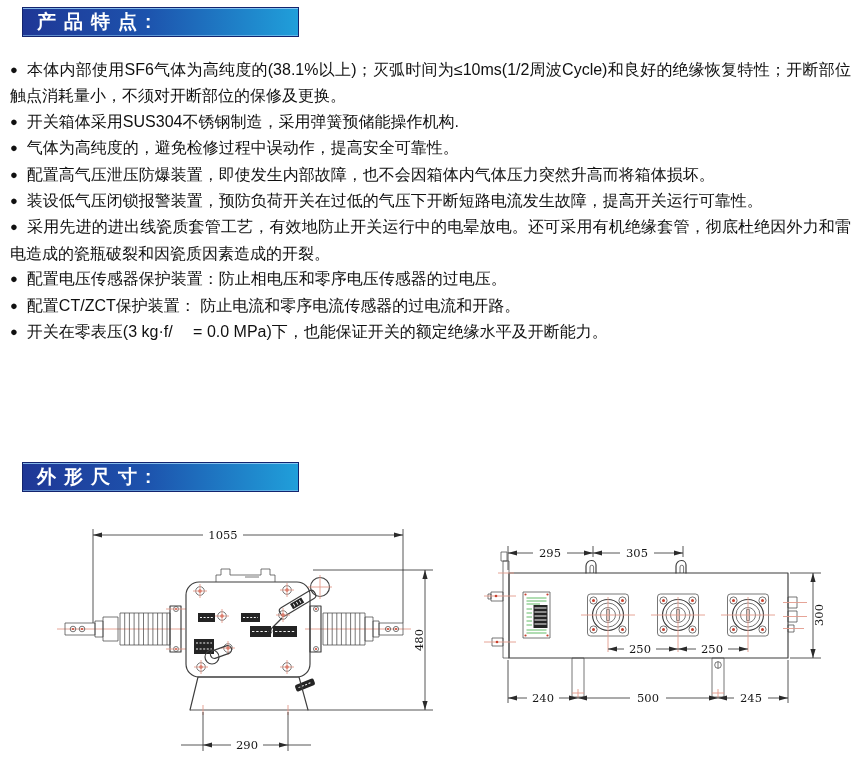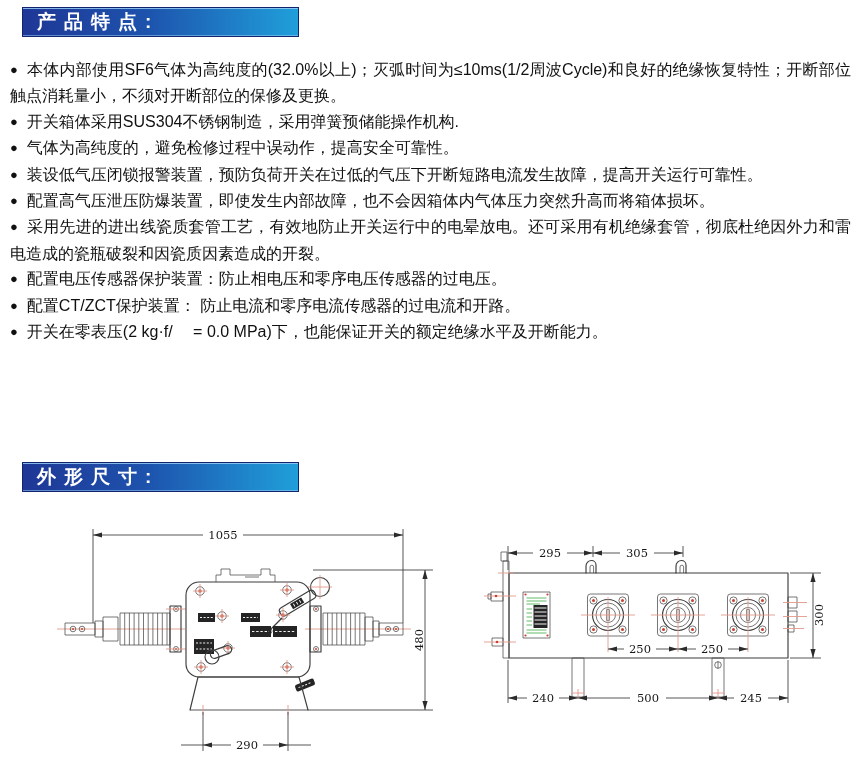--- a/index.html
+++ b/index.html
@@ -35,29 +35,29 @@
 </head>
 <body>
 
 <div id="page">
 
   <div class="banner" id="banner-features">
     <span>产品特点:</span>
   </div>
 
   <div class="features">
-    <div class="bullet"><span class="dot">●</span><span>本体内部使用SF6气体为高纯度的(32.0%以上)；灭弧时间为≤10ms(1/2周波Cycle)和良好的绝缘恢复特性；开断部位触点消耗量小，不须对开断部位的保修及更换。</span></div>
+    <div class="bullet"><span class="dot">●</span><span>本体内部使用SF6气体为高纯度的(38.1%以上)；灭弧时间为≤10ms(1/2周波Cycle)和良好的绝缘恢复特性；开断部位触点消耗量小，不须对开断部位的保修及更换。</span></div>
     <div class="bullet"><span class="dot">●</span><span>开关箱体采用SUS304不锈钢制造，采用弹簧预储能操作机构.</span></div>
     <div class="bullet"><span class="dot">●</span><span>气体为高纯度的，避免检修过程中误动作，提高安全可靠性。</span></div>
+    <div class="bullet"><span class="dot">●</span><span>配置高气压泄压防爆装置，即使发生内部故障，也不会因箱体内气体压力突然升高而将箱体损坏。</span></div>
     <div class="bullet"><span class="dot">●</span><span>装设低气压闭锁报警装置，预防负荷开关在过低的气压下开断短路电流发生故障，提高开关运行可靠性。</span></div>
-    <div class="bullet"><span class="dot">●</span><span>配置高气压泄压防爆装置，即使发生内部故障，也不会因箱体内气体压力突然升高而将箱体损坏。</span></div>
     <div class="bullet"><span class="dot">●</span><span>采用先进的进出线瓷质套管工艺，有效地防止开关运行中的电晕放电。还可采用有机绝缘套管，彻底杜绝因外力和雷电造成的瓷瓶破裂和因瓷质因素造成的开裂。</span></div>
     <div class="bullet"><span class="dot">●</span><span>配置电压传感器保护装置：防止相电压和零序电压传感器的过电压。</span></div>
     <div class="bullet"><span class="dot">●</span><span>配置CT/ZCT保护装置： 防止电流和零序电流传感器的过电流和开路。</span></div>
-    <div class="bullet"><span class="dot">●</span><span>开关在零表压(2 kg·f/　 = 0.0 MPa)下，也能保证开关的额定绝缘水平及开断能力。</span></div>
+    <div class="bullet"><span class="dot">●</span><span>开关在零表压(3 kg·f/　 = 0.0 MPa)下，也能保证开关的额定绝缘水平及开断能力。</span></div>
   </div>
 
   <div class="banner" id="banner-dims">
     <span>外形尺寸:</span>
   </div>
 
   <svg id="side-view" width="420" height="255" viewBox="0 0 420 255">
 
     <path class="dim" d="M58,19 V113 M368,19 V113"></path>
     <path class="dim" d="M58,25 H168 M208,25 H368"></path>

